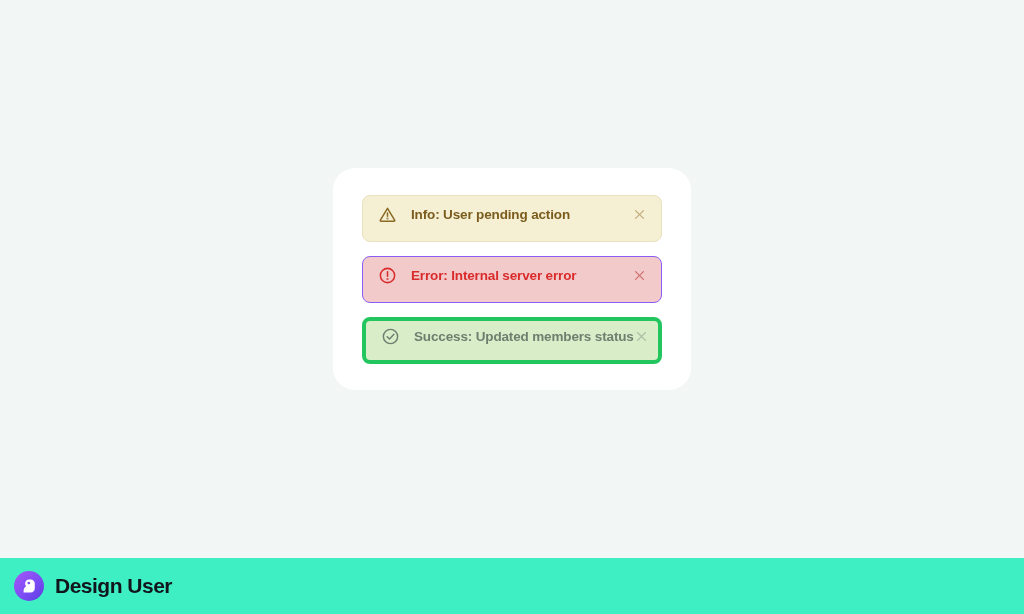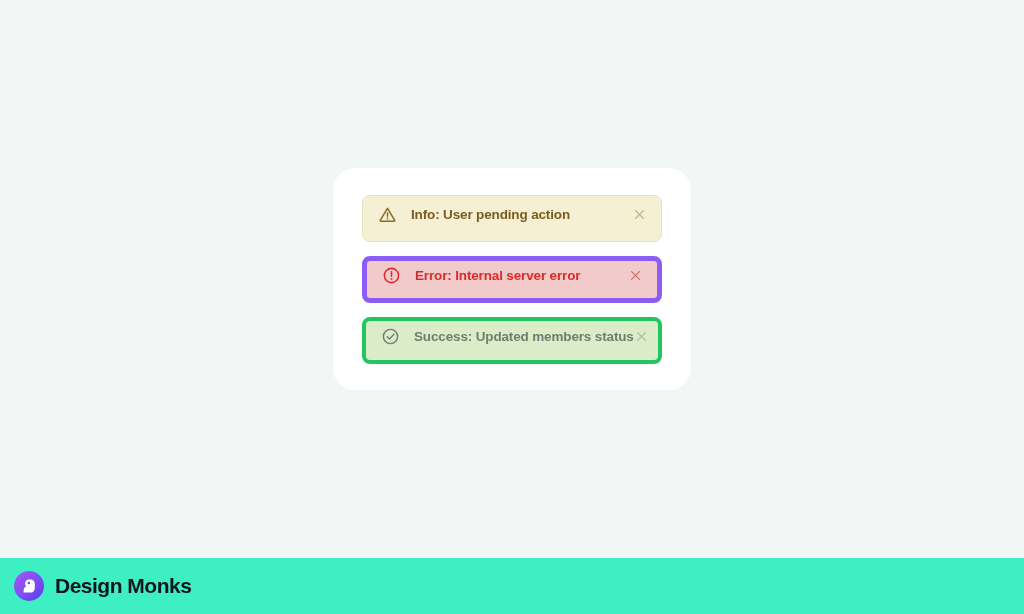--- a/index.html
+++ b/index.html
@@ -91,21 +91,21 @@
     background: #F5EFD3;
     border: 1px solid #EAE2BE;
   }
   .alert--info .alert-text { color: #7A5C1E; }
   .alert--info .alert-icon svg { stroke: #8A6A24; }
   .alert--info .alert-close svg { stroke: #C2AE7C; }
 
   
   .alert--error {
     background: #F2CACA;
-    border: 5px solid #8b5cf6;
+    border: 1px solid #8b5cf6;
   }
   .alert--error .alert-text { color: #D92B2B; }
   .alert--error .alert-icon svg { stroke: #D92B2B; }
   .alert--error .alert-close svg { stroke: #D0706F; }
 
   
   .alert--success {
     background: #D9EDC8;
     border: 4px solid #22c55e;
   }
@@ -220,15 +220,15 @@
 </div>
 
 <div class="footer">
   <div class="brand">
     <span class="brand-logo">
       <svg viewBox="0 0 24 24" fill="#FFFFFF">
         <path d="M12 3.2c-3.1 0-5.2 2.3-5.2 5.3 0 1.5.6 2.8 1.5 3.7-2.1 1.2-3.5 3.4-3.5 6.1v2.5h9.3c3.3 0 5.6-2.4 5.6-5.7V8.5c0-3-2.5-5.3-5.5-5.3zm-0.2 3.1a1.75 1.75 0 1 1 0 3.5 1.75 1.75 0 0 1 0-3.5z"></path>
         <circle cx="11.8" cy="8.05" r="1.55" fill="#7C4DF5"></circle>
       </svg>
     </span>
-    <span class="brand-name">Design Monks</span>
+    <span class="brand-name">Design User</span>
   </div>
 </div>
 
 </body></html>

